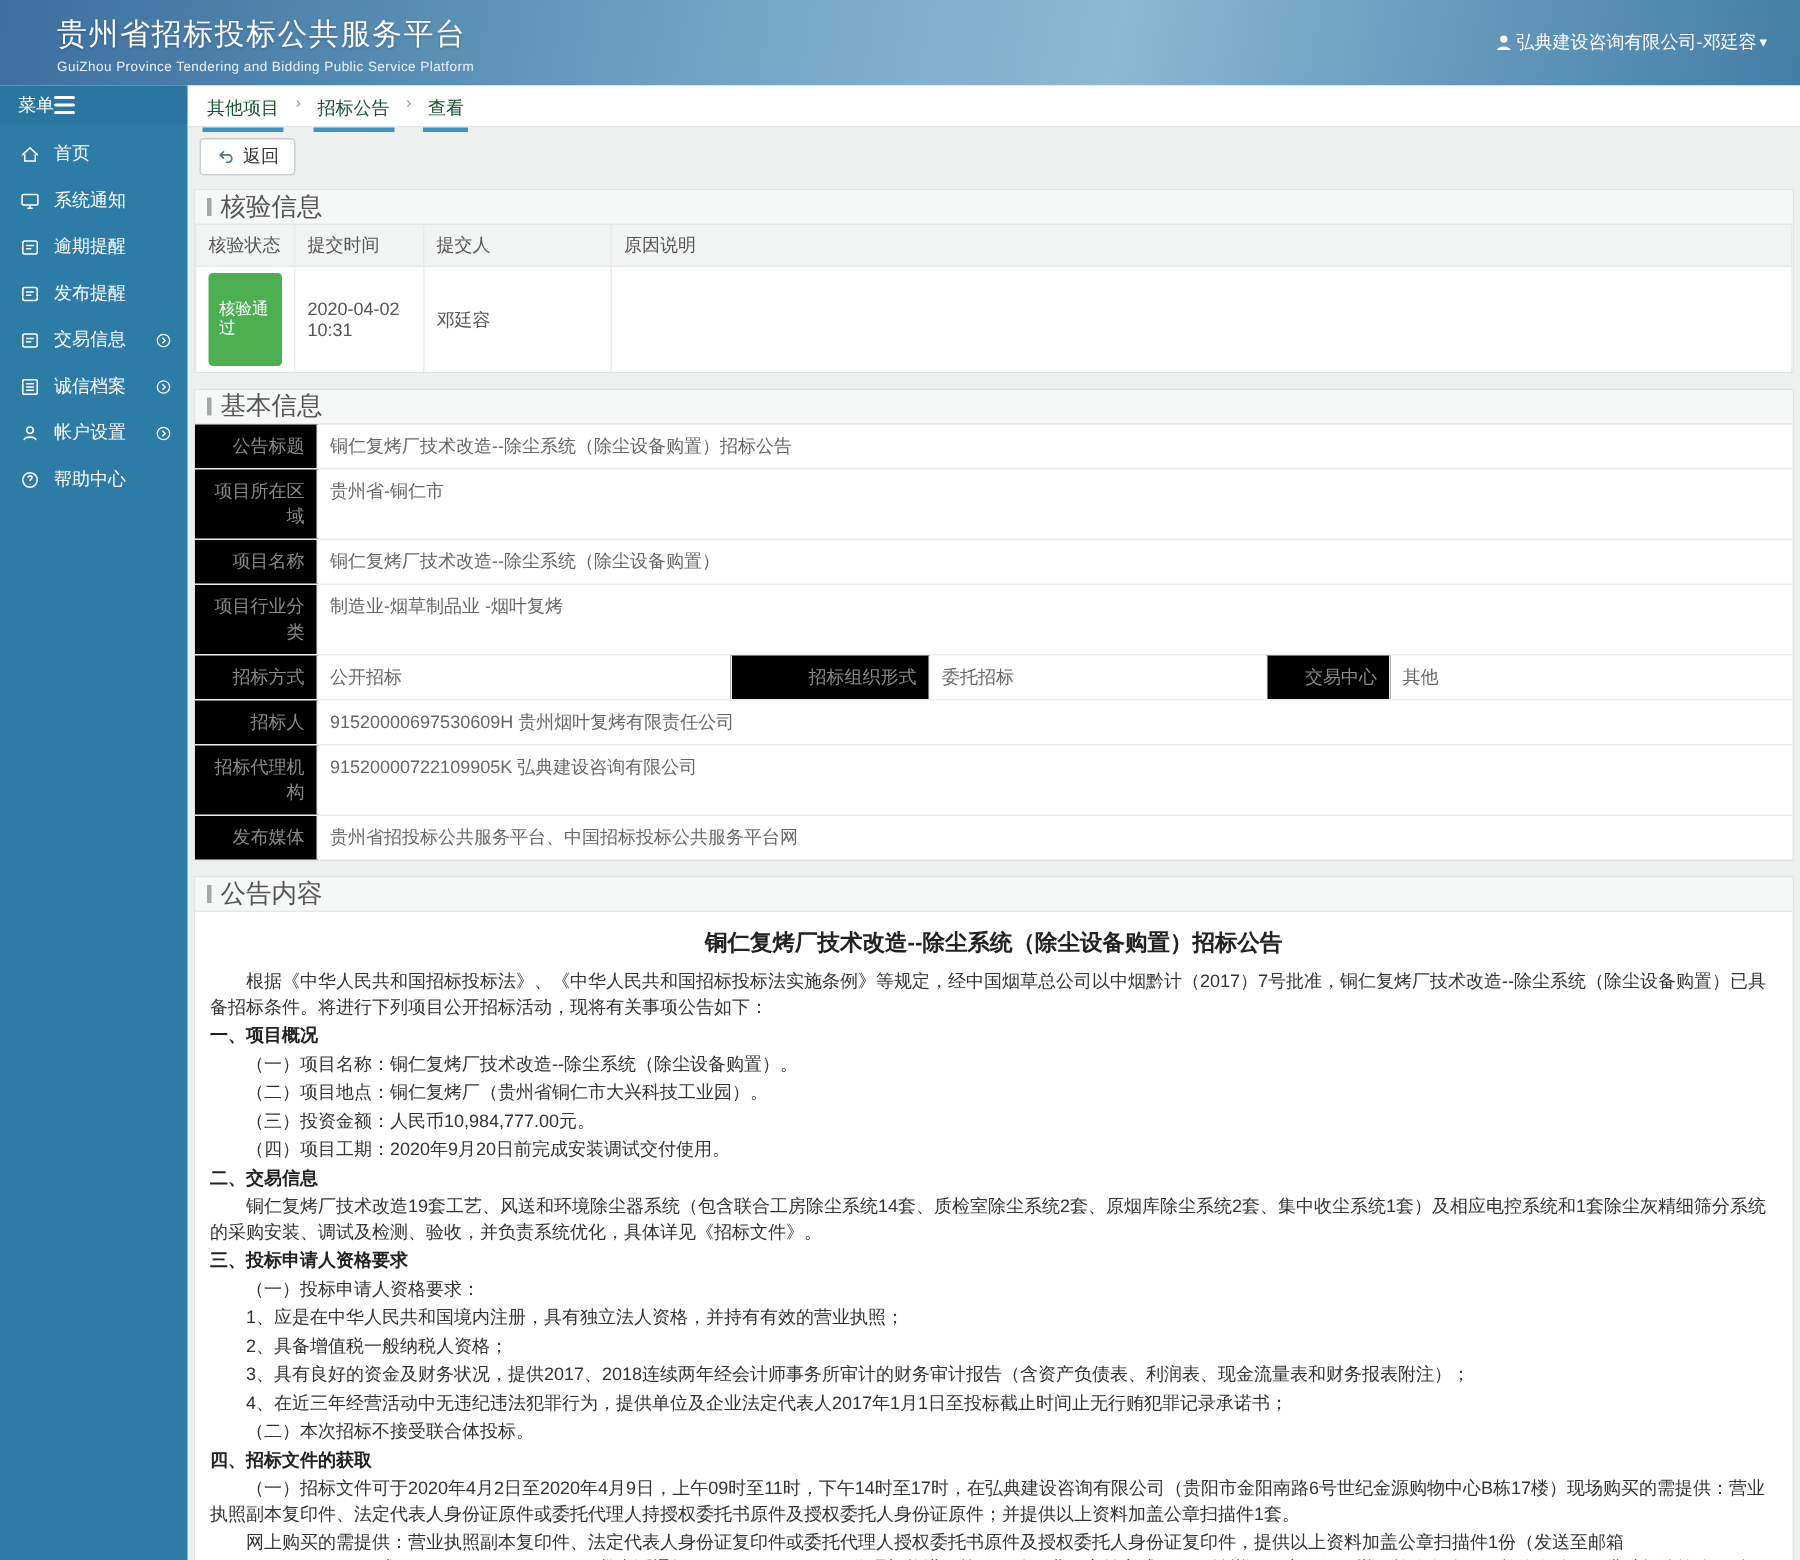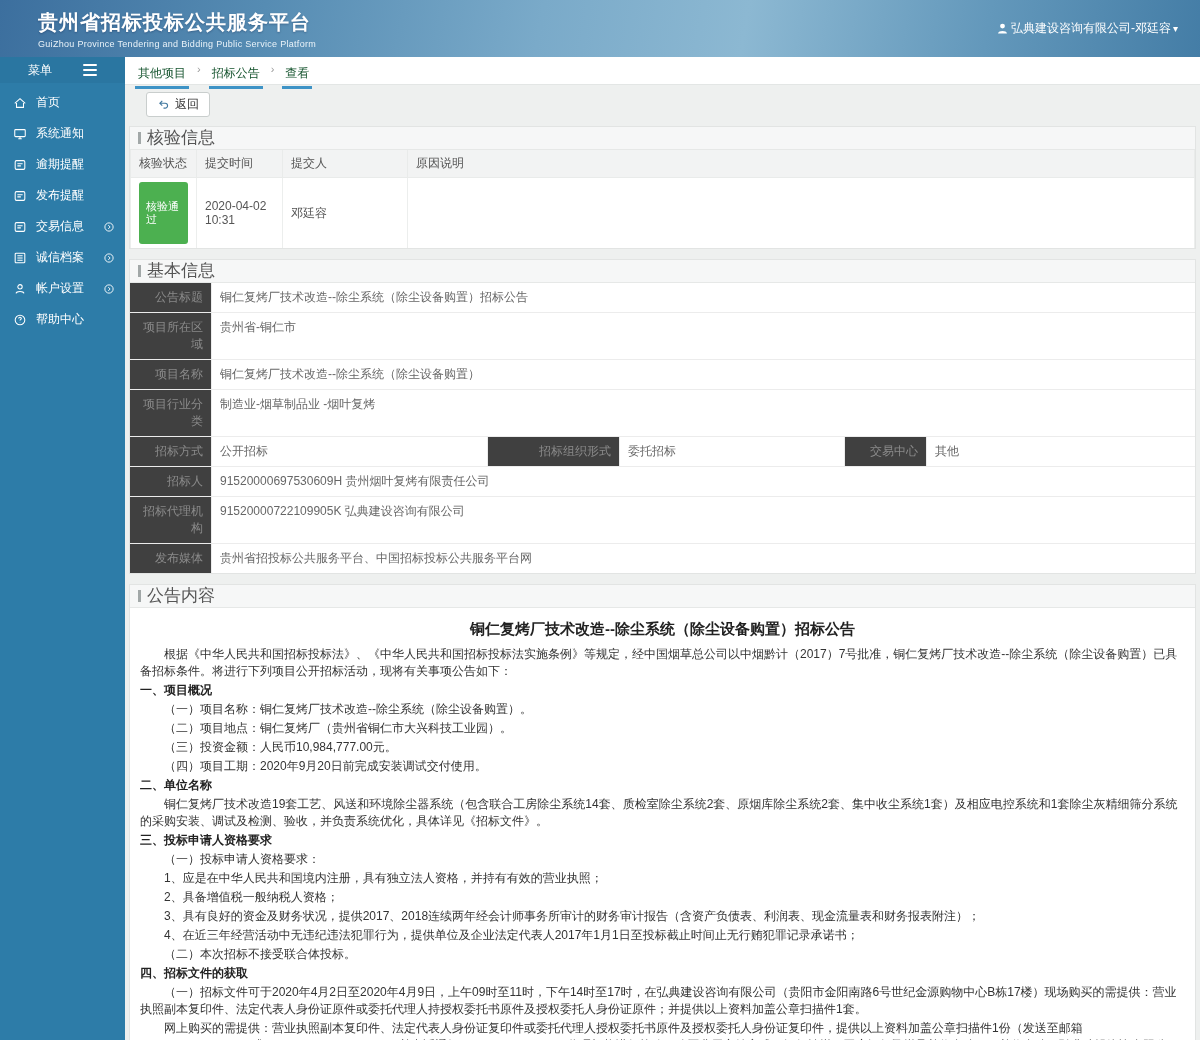--- a/index.html
+++ b/index.html
@@ -2,57 +2,57 @@
 <html style="--accent: #3e93c6; --sidebar: #2d7ca8; --green: #4cb050;"><head>
 <meta charset="utf-8">
 <style>
   html,body{margin:0;padding:0}
   body{width:1200px;height:1040px;overflow:hidden;position:relative;
        background:#eef0ef;font-family:"Liberation Sans","DejaVu Sans",sans-serif}
   
   .topbar{height:57px;box-sizing:border-box;display:flex;justify-content:space-between;align-items:center;
           padding:0 22px 0 38px;
           background:linear-gradient(100deg,#3c6f9e 0%,#568cb3 22%,#7aaac9 45%,#8cb8d2 62%,#6398bb 82%,#447da6 100%)}
-  .brand-title{color:#fff;font-size:20px;font-weight:bold;letter-spacing:1px;text-shadow:0 1px 2px rgba(0,20,60,.3)}
+  .brand-title{color:#fff;font-size:20px;font-weight:normal;letter-spacing:1px;text-shadow:0 1px 2px rgba(0,20,60,.3)}
   .brand-sub{color:#eaf3f9;font-size:9px;margin-top:3px;letter-spacing:.3px}
   .userbox{color:#fff;font-size:12px;display:flex;align-items:center;gap:2px;cursor:pointer}
   .userbox .caret{font-size:10px}
   
   .sidebar{position:absolute;left:0;top:57px;bottom:0;width:125px;background:var(--sidebar,#2d7ca8);color:#fff}
-  .menu-head{height:26px;display:flex;align-items:center;justify-content:space-between;padding:0 28px;
+  .menu-head{height:26px;display:flex;align-items:center;padding:0 12px;
              font-size:12px;background:rgba(0,10,30,.05)}
   .hamburger{display:inline-block;width:14px;cursor:pointer}
   .hamburger i{display:block;height:2px;background:#fff;margin:3px 0;border-radius:1px}
   #side-menu{list-style:none;margin:4px 0 0;padding:0}
   #side-menu li{display:flex;align-items:center;gap:9px;padding:7px 10px 7px 13px;font-size:12px;cursor:pointer}
   .mi{width:14px;height:14px;stroke:#fff;fill:none;stroke-width:1.2;flex:0 0 14px}
   .chev{margin-left:auto;width:12px;height:12px;stroke:#fff;fill:none;stroke-width:1.2}
   
   .main{margin-left:125px}
   .breadcrumb-bar{background:#fff;height:28px;box-sizing:border-box;padding:6px 0 0 10px;border-bottom:1px solid #e3e6e5}
   .crumb{display:inline-block;font-size:12px;color:#14532d;padding:0 3px 4px;border-bottom:3px solid var(--accent,#3e93c6);cursor:pointer}
   .crumb-sep{display:inline-block;color:#999;font-size:11px;margin:0 8px;vertical-align:top}
-  .toolbar{padding:7px 0 9px 21px}
+  .toolbar{padding:7px 0 9px 8px}
   .back-btn{display:inline-flex;align-items:center;gap:5px;background:#fff;border:1px solid #c9cecd;border-radius:3px;
             font-size:12px;color:#333;padding:3px 10px;cursor:pointer;font-family:inherit}
   .back-btn svg{width:13px;height:13px;stroke:#42789f;fill:none;stroke-width:1.4}
   .panel{background:#fff;border:1px solid #e2e4e3;margin:0 4px 10px}
   .panel-head{background:#f6f7f7;border-bottom:1px solid #e6e8e7;height:22px;display:flex;align-items:center;
               padding-left:8px;font-size:17px;color:#555}
   .panel-title{border-left:3px solid #a2a8a8;padding-left:6px;line-height:12px}
   
   .vtable{width:100%;border-collapse:collapse;font-size:12px;color:#555;table-layout:fixed}
   .vtable th{background:#f2f3f3;font-weight:normal;text-align:left;padding:5px 8px;border:1px solid #e9ebea;border-top:none}
   .vtable td{padding:4px 8px;border:1px solid #eceeed;border-bottom:none;height:24px}
   .badge{display:inline-block;background:var(--green,#4cb050);color:#fff;border-radius:3px;padding:18px 7px;font-size:11px;line-height:13px}
   
   .brow{display:grid;grid-template-columns:82px 1fr;border-bottom:1px solid #ececec;font-size:12px;min-height:25px}
   .brow:last-child{border-bottom:none}
   .brow.triple{grid-template-columns:82px 275px 133px 224px 83px 1fr}
-  .bl{background:#404040;color:#8a8a8a;text-align:right;padding:6px 8px;border-right:1px solid #ececec;box-sizing:border-box}
+  .bl{background:#000000;color:#8a8a8a;text-align:right;padding:6px 8px;border-right:1px solid #ececec;box-sizing:border-box}
   .bl.mid{border-left:1px solid #ececec}
   .bv{color:#666;padding:6px 8px}
   
   .doc{padding:6px 10px 16px;font-size:12px;color:#333;line-height:17px}
   .doc-title{font-size:15px;font-weight:bold;text-align:center;margin:6px 0 9px;color:#222}
   .doc .h{font-weight:bold;color:#222;margin:2px 0}
   .doc .p{text-indent:24px;margin:2px 0}
 </style>
 </head>
 <body>
@@ -246,21 +246,21 @@
     </div>
     <div class="doc">
       <div class="doc-title">铜仁复烤厂技术改造--除尘系统（除尘设备购置）招标公告</div>
       <div id="doc-body">
           <div class="p">根据《中华人民共和国招标投标法》、《中华人民共和国招标投标法实施条例》等规定，经中国烟草总公司以中烟黔计（2017）7号批准，铜仁复烤厂技术改造--除尘系统（除尘设备购置）已具备招标条件。将进行下列项目公开招标活动，现将有关事项公告如下：</div>
           <div class="h">一、项目概况</div>
           <div class="p">（一）项目名称：铜仁复烤厂技术改造--除尘系统（除尘设备购置）。</div>
           <div class="p">（二）项目地点：铜仁复烤厂（贵州省铜仁市大兴科技工业园）。</div>
           <div class="p">（三）投资金额：人民币10,984,777.00元。</div>
           <div class="p">（四）项目工期：2020年9月20日前完成安装调试交付使用。</div>
-          <div class="h">二、单位名称</div>
+          <div class="h">二、交易信息</div>
           <div class="p">铜仁复烤厂技术改造19套工艺、风送和环境除尘器系统（包含联合工房除尘系统14套、质检室除尘系统2套、原烟库除尘系统2套、集中收尘系统1套）及相应电控系统和1套除尘灰精细筛分系统的采购安装、调试及检测、验收，并负责系统优化，具体详见《招标文件》。</div>
           <div class="h">三、投标申请人资格要求</div>
           <div class="p">（一）投标申请人资格要求：</div>
           <div class="p">1、应是在中华人民共和国境内注册，具有独立法人资格，并持有有效的营业执照；</div>
           <div class="p">2、具备增值税一般纳税人资格；</div>
           <div class="p">3、具有良好的资金及财务状况，提供2017、2018连续两年经会计师事务所审计的财务审计报告（含资产负债表、利润表、现金流量表和财务报表附注）；</div>
           <div class="p">4、在近三年经营活动中无违纪违法犯罪行为，提供单位及企业法定代表人2017年1月1日至投标截止时间止无行贿犯罪记录承诺书；</div>
           <div class="p">（二）本次招标不接受联合体投标。</div>
           <div class="h">四、招标文件的获取</div>
           <div class="p">（一）招标文件可于2020年4月2日至2020年4月9日，上午09时至11时，下午14时至17时，在弘典建设咨询有限公司（贵阳市金阳南路6号世纪金源购物中心B栋17楼）现场购买的需提供：营业执照副本复印件、法定代表人身份证原件或委托代理人持授权委托书原件及授权委托人身份证原件；并提供以上资料加盖公章扫描件1套。</div>

